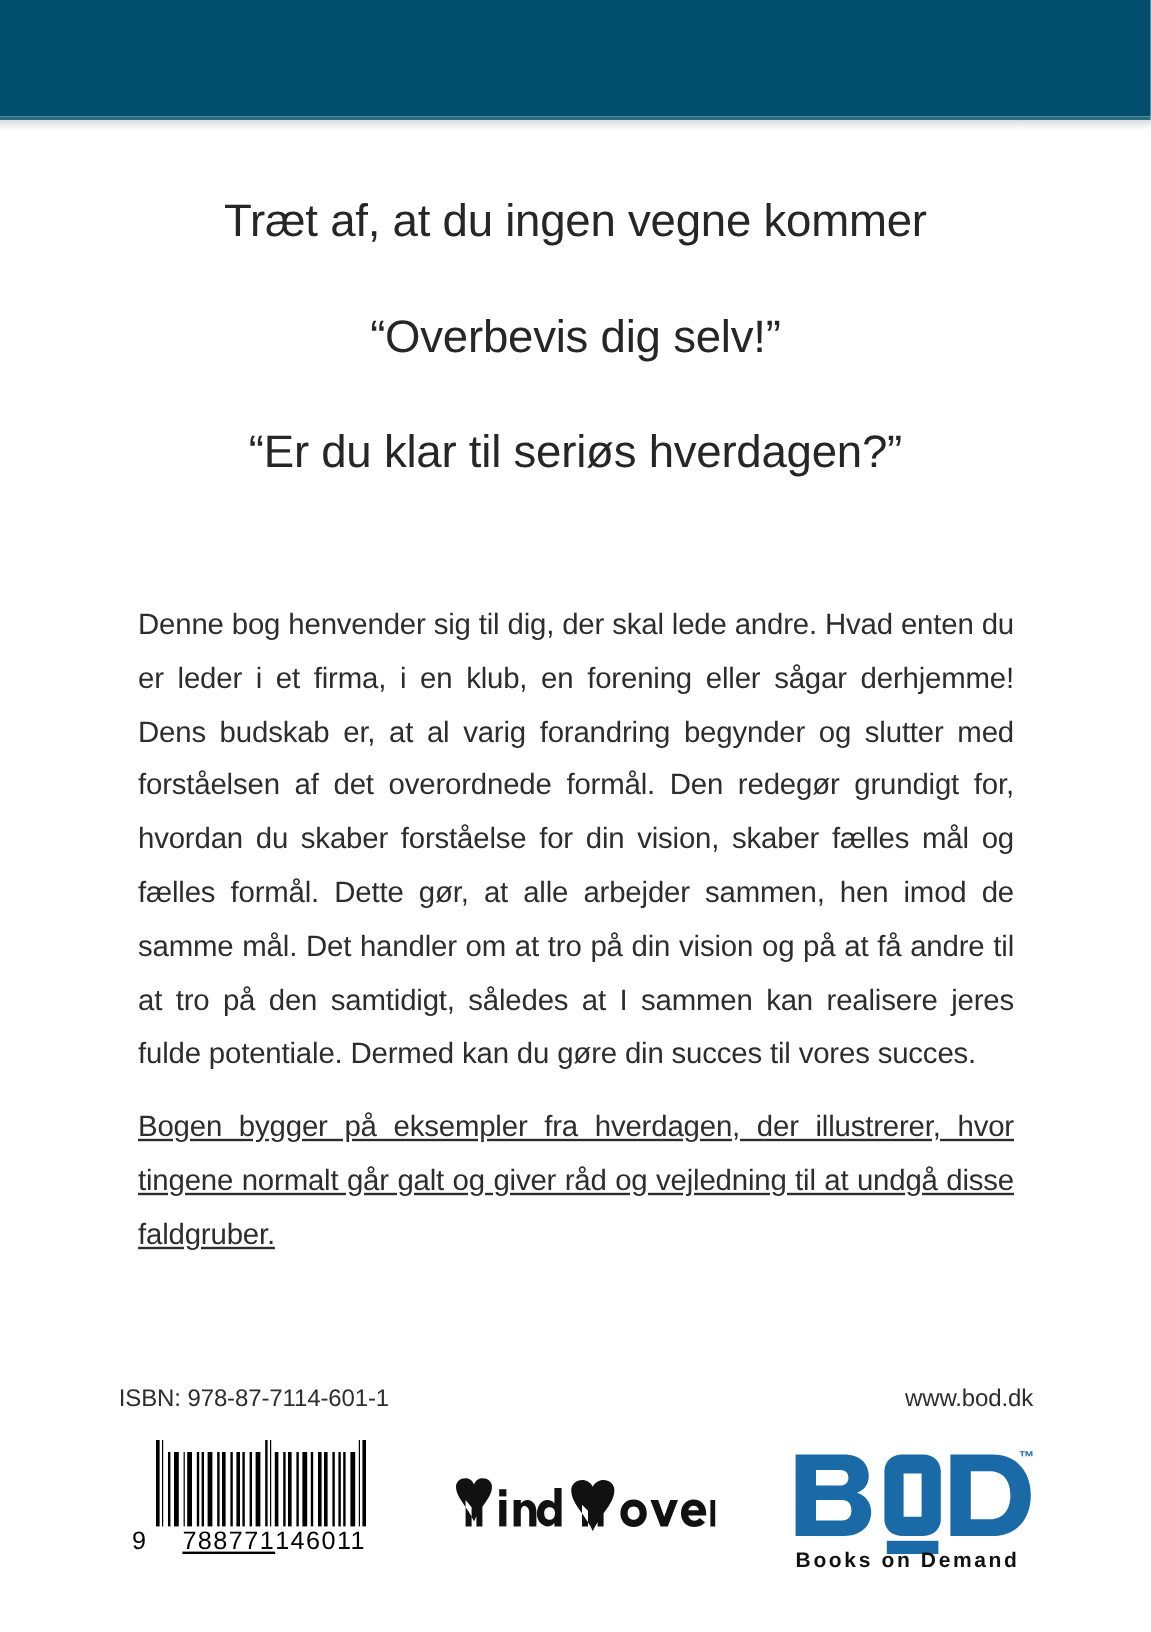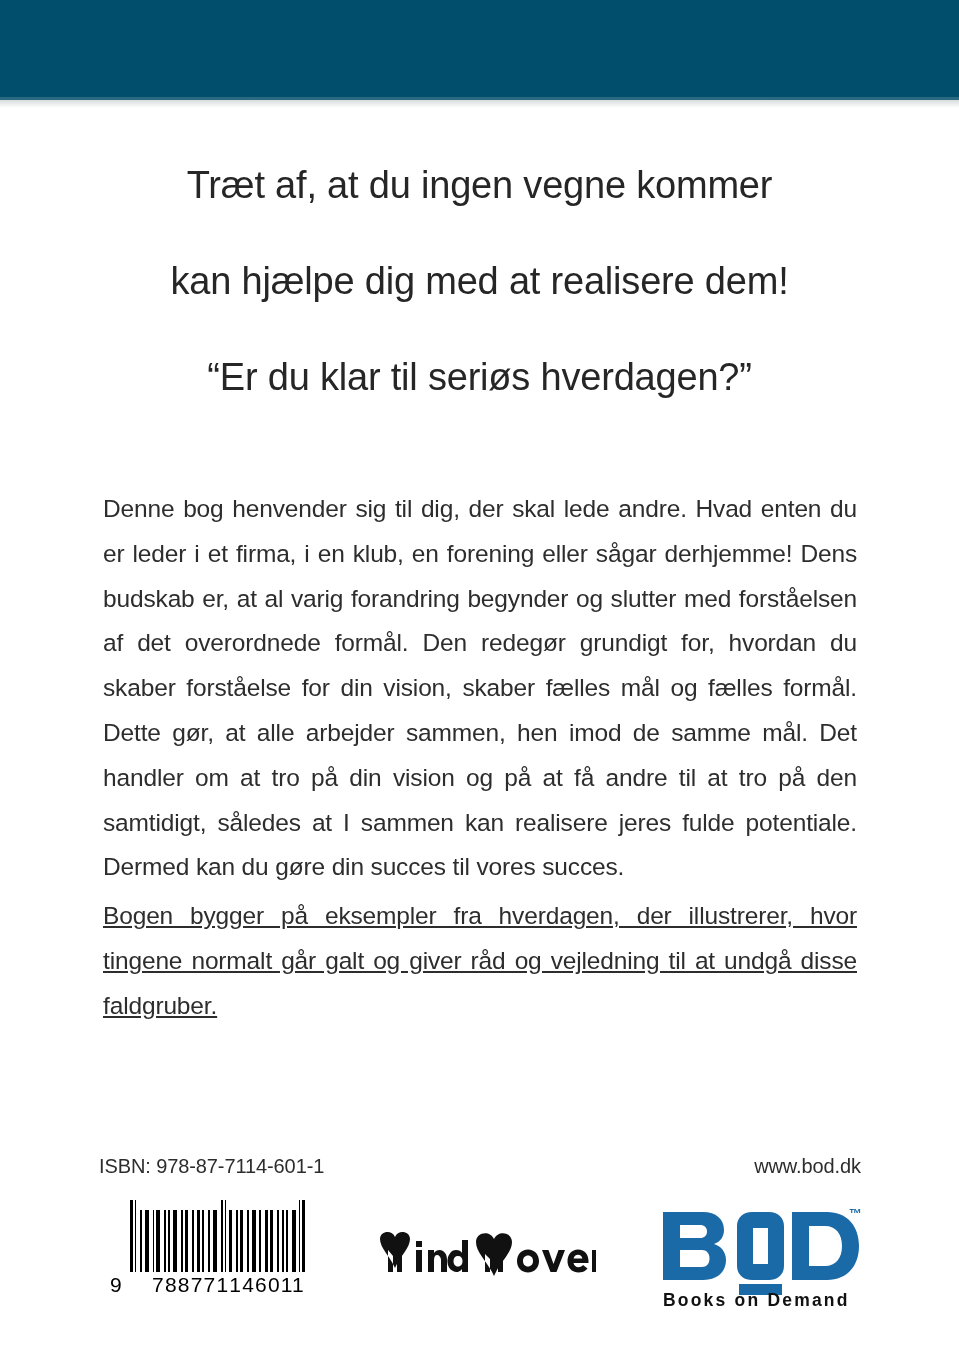--- a/index.html
+++ b/index.html
@@ -85,21 +85,21 @@
     left: 99px;
     width: 762px;
     color: #2d2d2d;
     font-weight: 300;
     font-size: 24.5px;
     line-height: 44.8px;
     text-align: justify;
     letter-spacing: -0.15px;
   }
   .body-copy p {
-    margin: 4px;
+    margin: 16px;
   }
   .body-copy p.last-para {
     text-align: justify;
   }
   .body-copy p.para-1 {
     text-align: justify;
   }
   
   .justify-all {
     text-align: justify;
@@ -155,20 +155,21 @@
     color: #000000;
     letter-spacing: 1.2px;
     margin-top: 1px;
   }
   .bc-lead {
     width: 20px;
     text-align: left;
   }
   .bc-left {
     margin-left: 24px;
+    text-decoration: underline;
   }
   .bc-right {
     margin-left: 0;
   }
 
   
   .mindmoverz {
     position: absolute;
     left: 376px;
     top: 28px;
@@ -198,21 +199,21 @@
 <div class="top-band-fade"></div>
 
 <div class="page">
 
   <div class="headlines">
     <div class="headline-group">
       <span class="headline-line">Træt af, at du ingen vegne kommer</span>
     </div>
     <div class="headline-gap"></div>
     <div class="headline-group">
-      <span class="headline-line">kan hjælpe dig med at realisere dem!</span>
+      <span class="headline-line">“Overbevis dig selv!”</span>
     </div>
     <div class="headline-gap-2"></div>
     <div class="headline-group">
       <span class="headline-line">“Er du klar til seriøs hverdagen?”</span>
     </div>
   </div>
 
   <div class="body-copy">
     <p class="para-1">Denne bog henvender sig til dig, der skal lede andre. Hvad enten du er leder i et firma, i en klub, en forening eller sågar derhjemme! Dens budskab er, at al varig forandring begynder og slutter med forståelsen af det overordnede formål. Den redegør grundigt for, hvordan du skaber forståelse for din vision, skaber fælles mål og fælles formål. Dette gør, at alle arbejder sammen, hen imod de samme mål. Det handler om at tro på din vision og på at få andre til at tro på den samtidigt, således at I sammen kan realisere jeres fulde potentiale. Dermed kan du gøre din succes til vores succes.</p>
     <p class="last-para justify-all">Bogen bygger på eksempler fra hverdagen, der illustrerer, hvor tingene normalt går galt og giver råd og vejledning til at undgå disse faldgruber.</p>

